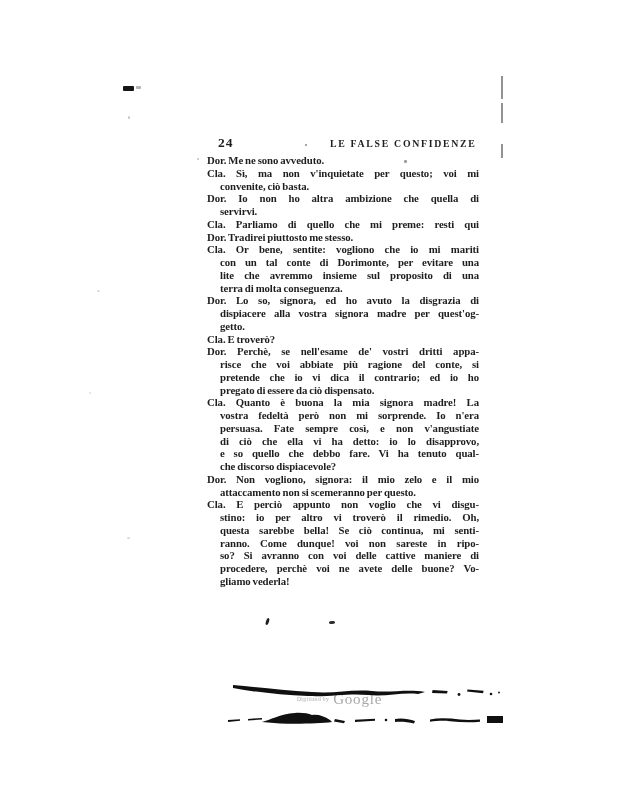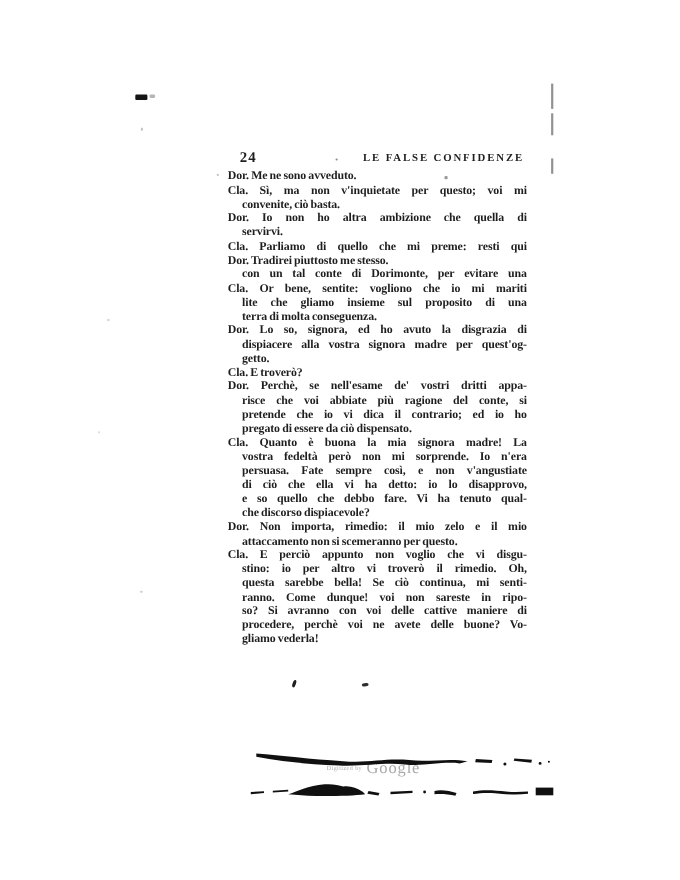--- a/index.html
+++ b/index.html
@@ -84,23 +84,23 @@
         <div class="line"><span class="speaker">Dor.</span> <span>Io non ho altra ambizione che quella di</span></div>
         <div class="line cont last">servirvi.</div>
       </div>
       <div class="para">
         <div class="line"><span class="speaker">Cla.</span> <span>Parliamo di quello che mi preme: resti qui</span></div>
       </div>
       <div class="para">
         <div class="line last"><span class="speaker">Dor.</span> <span>Tradirei piuttosto me stesso.</span></div>
       </div>
       <div class="para">
+        <div class="line"><span class="speaker">Cla.</span> <span>Or bene, sentite: vogliono che io mi mariti</span></div>
         <div class="line cont">con un tal conte di Dorimonte, per evitare una</div>
-        <div class="line"><span class="speaker">Cla.</span> <span>Or bene, sentite: vogliono che io mi mariti</span></div>
-        <div class="line cont">lite che gliamo insieme sul proposito di una</div>
+        <div class="line cont">lite che avremmo insieme sul proposito di una</div>
         <div class="line cont last">terra di molta conseguenza.</div>
       </div>
       <div class="para">
         <div class="line"><span class="speaker">Dor.</span> <span>Lo so, signora, ed ho avuto la disgrazia di</span></div>
         <div class="line cont">dispiacere alla vostra signora madre per quest'og-</div>
         <div class="line cont last">getto.</div>
       </div>
       <div class="para">
         <div class="line last"><span class="speaker">Cla.</span> <span>E troverò?</span></div>
       </div>
@@ -112,21 +112,21 @@
       </div>
       <div class="para">
         <div class="line"><span class="speaker">Cla.</span> <span>Quanto è buona la mia signora madre! La</span></div>
         <div class="line cont">vostra fedeltà però non mi sorprende. Io n'era</div>
         <div class="line cont">persuasa. Fate sempre così, e non v'angustiate</div>
         <div class="line cont">di ciò che ella vi ha detto: io lo disapprovo,</div>
         <div class="line cont">e so quello che debbo fare. Vi ha tenuto qual-</div>
         <div class="line cont last">che discorso dispiacevole?</div>
       </div>
       <div class="para">
-        <div class="line"><span class="speaker">Dor.</span> <span>Non importa, rimedio: il mio zelo e il mio</span></div>
+        <div class="line"><span class="speaker">Dor.</span> <span>Non vogliono, signora: il mio zelo e il mio</span></div>
         <div class="line cont last">attaccamento non si scemeranno per questo.</div>
       </div>
       <div class="para">
         <div class="line"><span class="speaker">Cla.</span> <span>E perciò appunto non voglio che vi disgu-</span></div>
         <div class="line cont">stino: io per altro vi troverò il rimedio. Oh,</div>
         <div class="line cont">questa sarebbe bella! Se ciò continua, mi senti-</div>
         <div class="line cont">ranno. Come dunque! voi non sareste in ripo-</div>
         <div class="line cont">so? Si avranno con voi delle cattive maniere di</div>
         <div class="line cont">procedere, perchè voi ne avete delle buone? Vo-</div>
         <div class="line cont last">gliamo vederla!</div>

